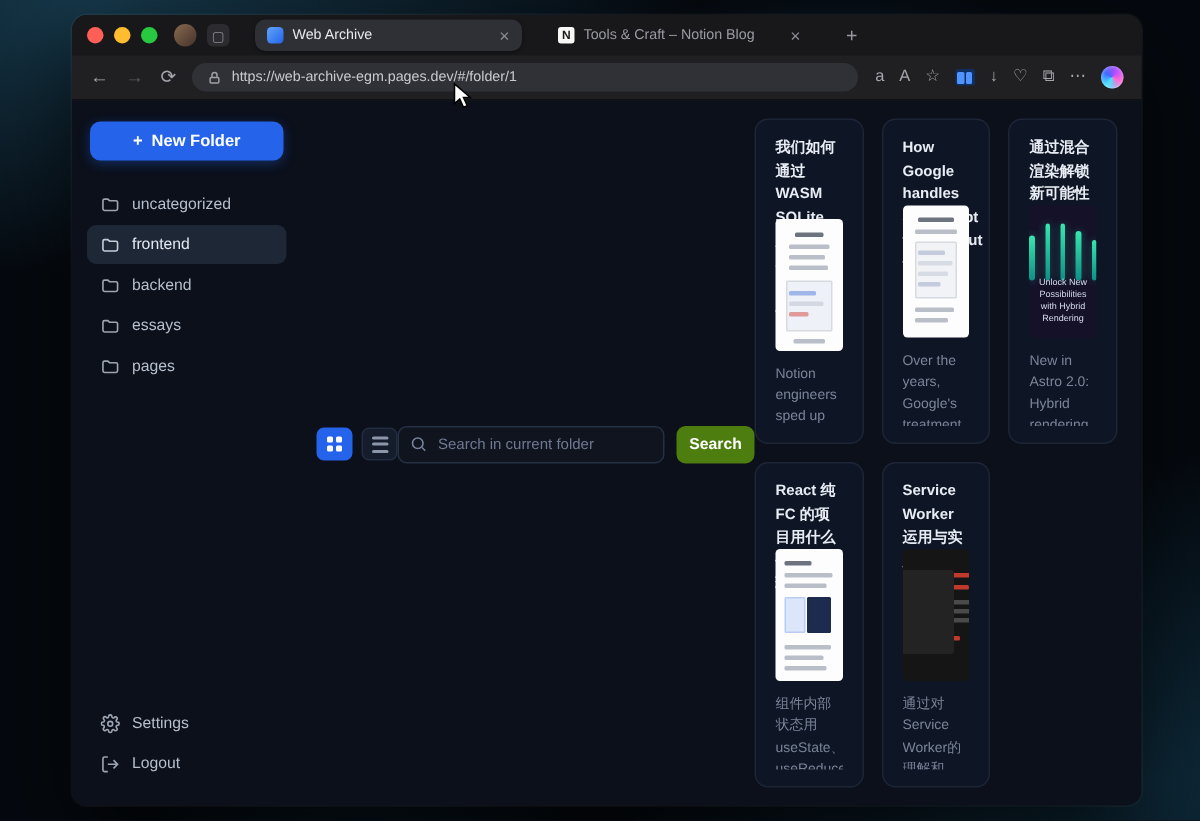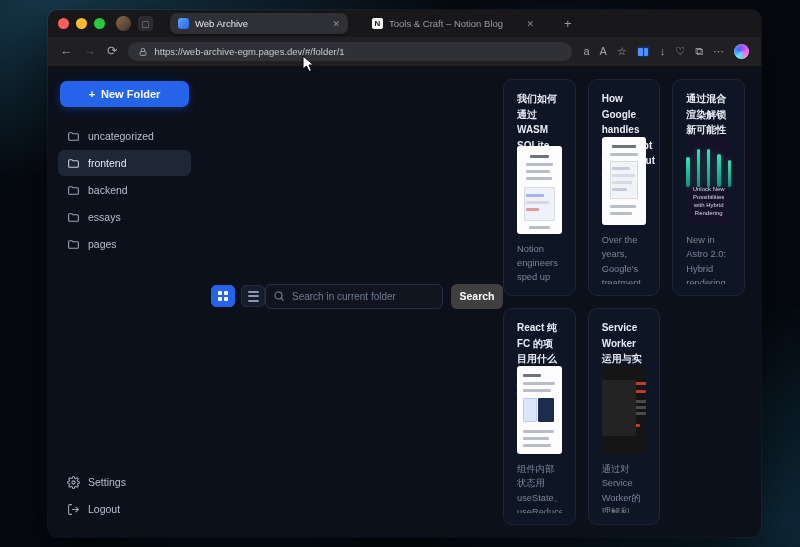--- a/index.html
+++ b/index.html
@@ -68,21 +68,21 @@
   .vbtn.active { background:#2563eb; border-color:#2563eb; }
   .icon-grid { width:10px; height:10px; display:grid; grid-template-columns:1fr 1fr; gap:2px; }
   .icon-grid span { background:#fff; border-radius:1px; }
   .icon-list { width:11px; display:flex; flex-direction:column; gap:2.5px; }
   .icon-list span { height:2px; background:#8d97ab; border-radius:1px; }
   .search-wrap { display:flex; align-items:center; gap:8px; }
   .search-box { position:relative; width:178px; height:25px; }
   .search-box svg { position:absolute; left:8px; top:6px; color:#76819a; }
   .search-input { width:100%; height:100%; border-radius:6px; border:1px solid #263044; background:rgba(255,255,255,.02); color:#c3cad8; font-size:10px; padding:0 8px 0 26px; outline:none; font-family:"Liberation Sans", sans-serif; }
   .search-input::placeholder { color:#6f7a92; }
-  .btn-search { width:52px; height:25px; border-radius:6px; background:#404040; color:#fff; font-size:10.5px; font-weight:600; display:flex; align-items:center; justify-content:center; }
+  .btn-search { width:52px; height:25px; border-radius:6px; background:#4d7c0f; color:#fff; font-size:10.5px; font-weight:600; display:flex; align-items:center; justify-content:center; }
 
   .grid { flex:1; display:grid; grid-template-columns:repeat(3,1fr); grid-auto-rows:1fr; gap:12px; min-height:0; }
   .card { background:#0e1524; border:1px solid #1d2537; border-radius:9px; padding:11px 13px; display:flex; flex-direction:column; overflow:hidden; }
   .card-title { color:#e8ecf4; font-size:10px; font-weight:700; line-height:1.55; min-height:37px; }
   .thumb { margin:9px 0 8px; height:88px; border-radius:3px; position:relative; overflow:hidden; flex:0 0 auto; }
   .card-desc { color:#7b8499; font-size:9.3px; line-height:1.55; overflow:hidden; }
 
   
   .t-white { background:#fdfdfd; }
   .ln { position:absolute; height:3px; background:#b9bec8; border-radius:1px; }

